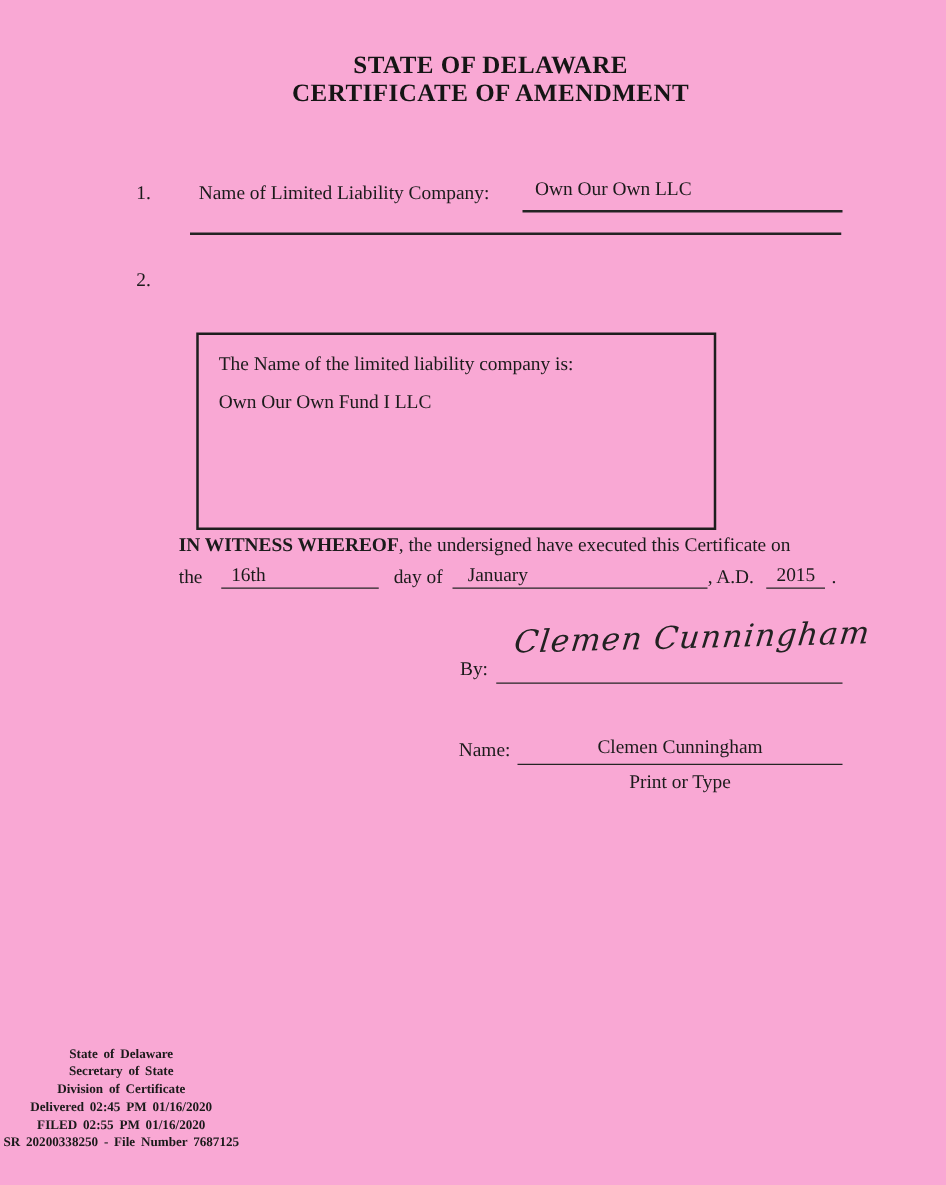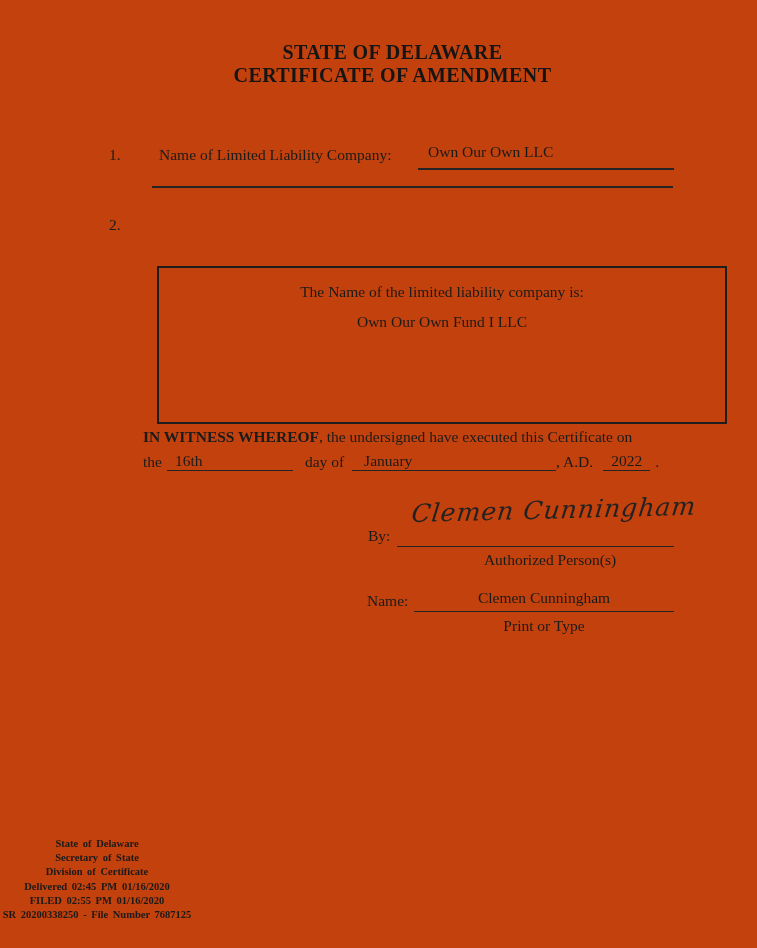--- a/index.html
+++ b/index.html
@@ -1,54 +1,53 @@
 <!DOCTYPE html>
 <html><head>
 <meta charset="utf-8">
 <style>
   html,body { margin:0; padding:0; background:#ffffff; }
   .page {
     position:relative; width:757px; height:948px;
-    background:#c2410c; overflow:hidden;
+    background:#f9a8d4; overflow:hidden;
     font-family:"Liberation Serif","DejaVu Serif",serif;
     color:#1b1b1b; font-size:15.5px;
   }
   .doc-title {
     position:absolute; top:41px; left:28px; right:0;
     text-align:center; font-weight:bold; font-size:20px;
     line-height:23px; letter-spacing:0.4px; color:#151515;
   }
   .num { position:absolute; left:109px; }
   .item1-label  { position:absolute; left:159px; top:146px; }
   .item1-value  { position:absolute; left:428px; top:143px;font-family:Liberation Serif, serif; }
   .uline { position:absolute; height:0; border-bottom:2px solid #242424; }
   .item1-line1 { left:418px; top:168px; width:256px; }
   .item1-line2 { left:152px; top:186px; width:521px; border-bottom-width:2px; }
   .item2-text {
     position:absolute; left:159px; top:216px; width:518px; line-height:23px;
   }
   .amend-box {
-    position:absolute; left:157px; top:266px; width:570px; height:158px;
+    position:absolute; left:157px; top:266px; width:416px; height:158px;
     border:2px solid #1e1e1e; box-sizing:border-box;
     padding:15px 16px 0 16px;
-    text-align:center;
   }
   .amend-box .box-heading { display:block; }
   .amend-box .box-name { display:block; margin-top:12px; }
   .witness-1 { position:absolute; left:143px; top:428px; width:545px; }
   .witness-1 b { font-weight:bold; }
   .witness-2 {
     position:absolute; left:143px; top:452px; width:560px;
     white-space:nowrap;
   }
   .fill {
     display:inline-block; border-bottom:1.7px solid #242424;
     height:19px; vertical-align:bottom;
   }
-  .fill-day   { width:126px; margin-left:5px;  padding-left:8px;  margin-right:12px; box-sizing:border-box;}
+  .fill-day   { width:126px; margin-left:15px;  padding-left:8px;  margin-right:12px; box-sizing:border-box;}
   .fill-month { width:204px; margin-left:8px;  padding-left:12px; box-sizing:border-box;}
   .fill-year  { width:47px;  margin-left:10px; margin-right:5px; text-align:center; box-sizing:border-box;}
   .sig-script {
     position:absolute; left:412px; top:496px; width:235px; text-align:center;
     font-family:"DejaVu Serif",serif; font-style:italic;
     font-size:25px; color:#222; transform:skewX(-8deg) rotate(-1.5deg);
     letter-spacing:1px; white-space:nowrap;
   }
   .by-label   { position:absolute; left:368px; top:527px; }
   .by-line    { left:397px; top:546px; width:277px; border-bottom-width:1.7px; }
@@ -84,26 +83,25 @@
 
   <span class="num" style="top:216px;">2.</span>
 
   <div class="amend-box">
     <span class="box-heading">The Name of the limited liability company is:</span>
     <span class="box-name">Own Our Own Fund I LLC</span>
   </div>
 
   <div class="witness-1"><b>IN WITNESS WHEREOF</b><span>, the undersigned have executed this Certificate on</span></div>
 
-  <div class="witness-2"><span>the</span><span class="fill fill-day">16th</span><span>day of</span><span class="fill fill-month">January</span><span>, A.D.</span><span class="fill fill-year">2022</span><span>.</span></div>
+  <div class="witness-2"><span>the</span><span class="fill fill-day">16th</span><span>day of</span><span class="fill fill-month">January</span><span>, A.D.</span><span class="fill fill-year">2015</span><span>.</span></div>
 
   <div class="sig-script">Clemen Cunningham</div>
   <span class="by-label">By:</span>
   <div class="uline by-line"></div>
-  <div class="by-caption">Authorized Person(s)</div>
 
   <span class="name-label">Name:</span>
   <div class="name-line">Clemen Cunningham</div>
   <div class="name-caption">Print or Type</div>
 
   <div class="stamp">
     <div>State of Delaware</div>
     <div>Secretary of State</div>
     <div>Division of Certificate</div>
     <div>Delivered 02:45 PM 01/16/2020</div>

